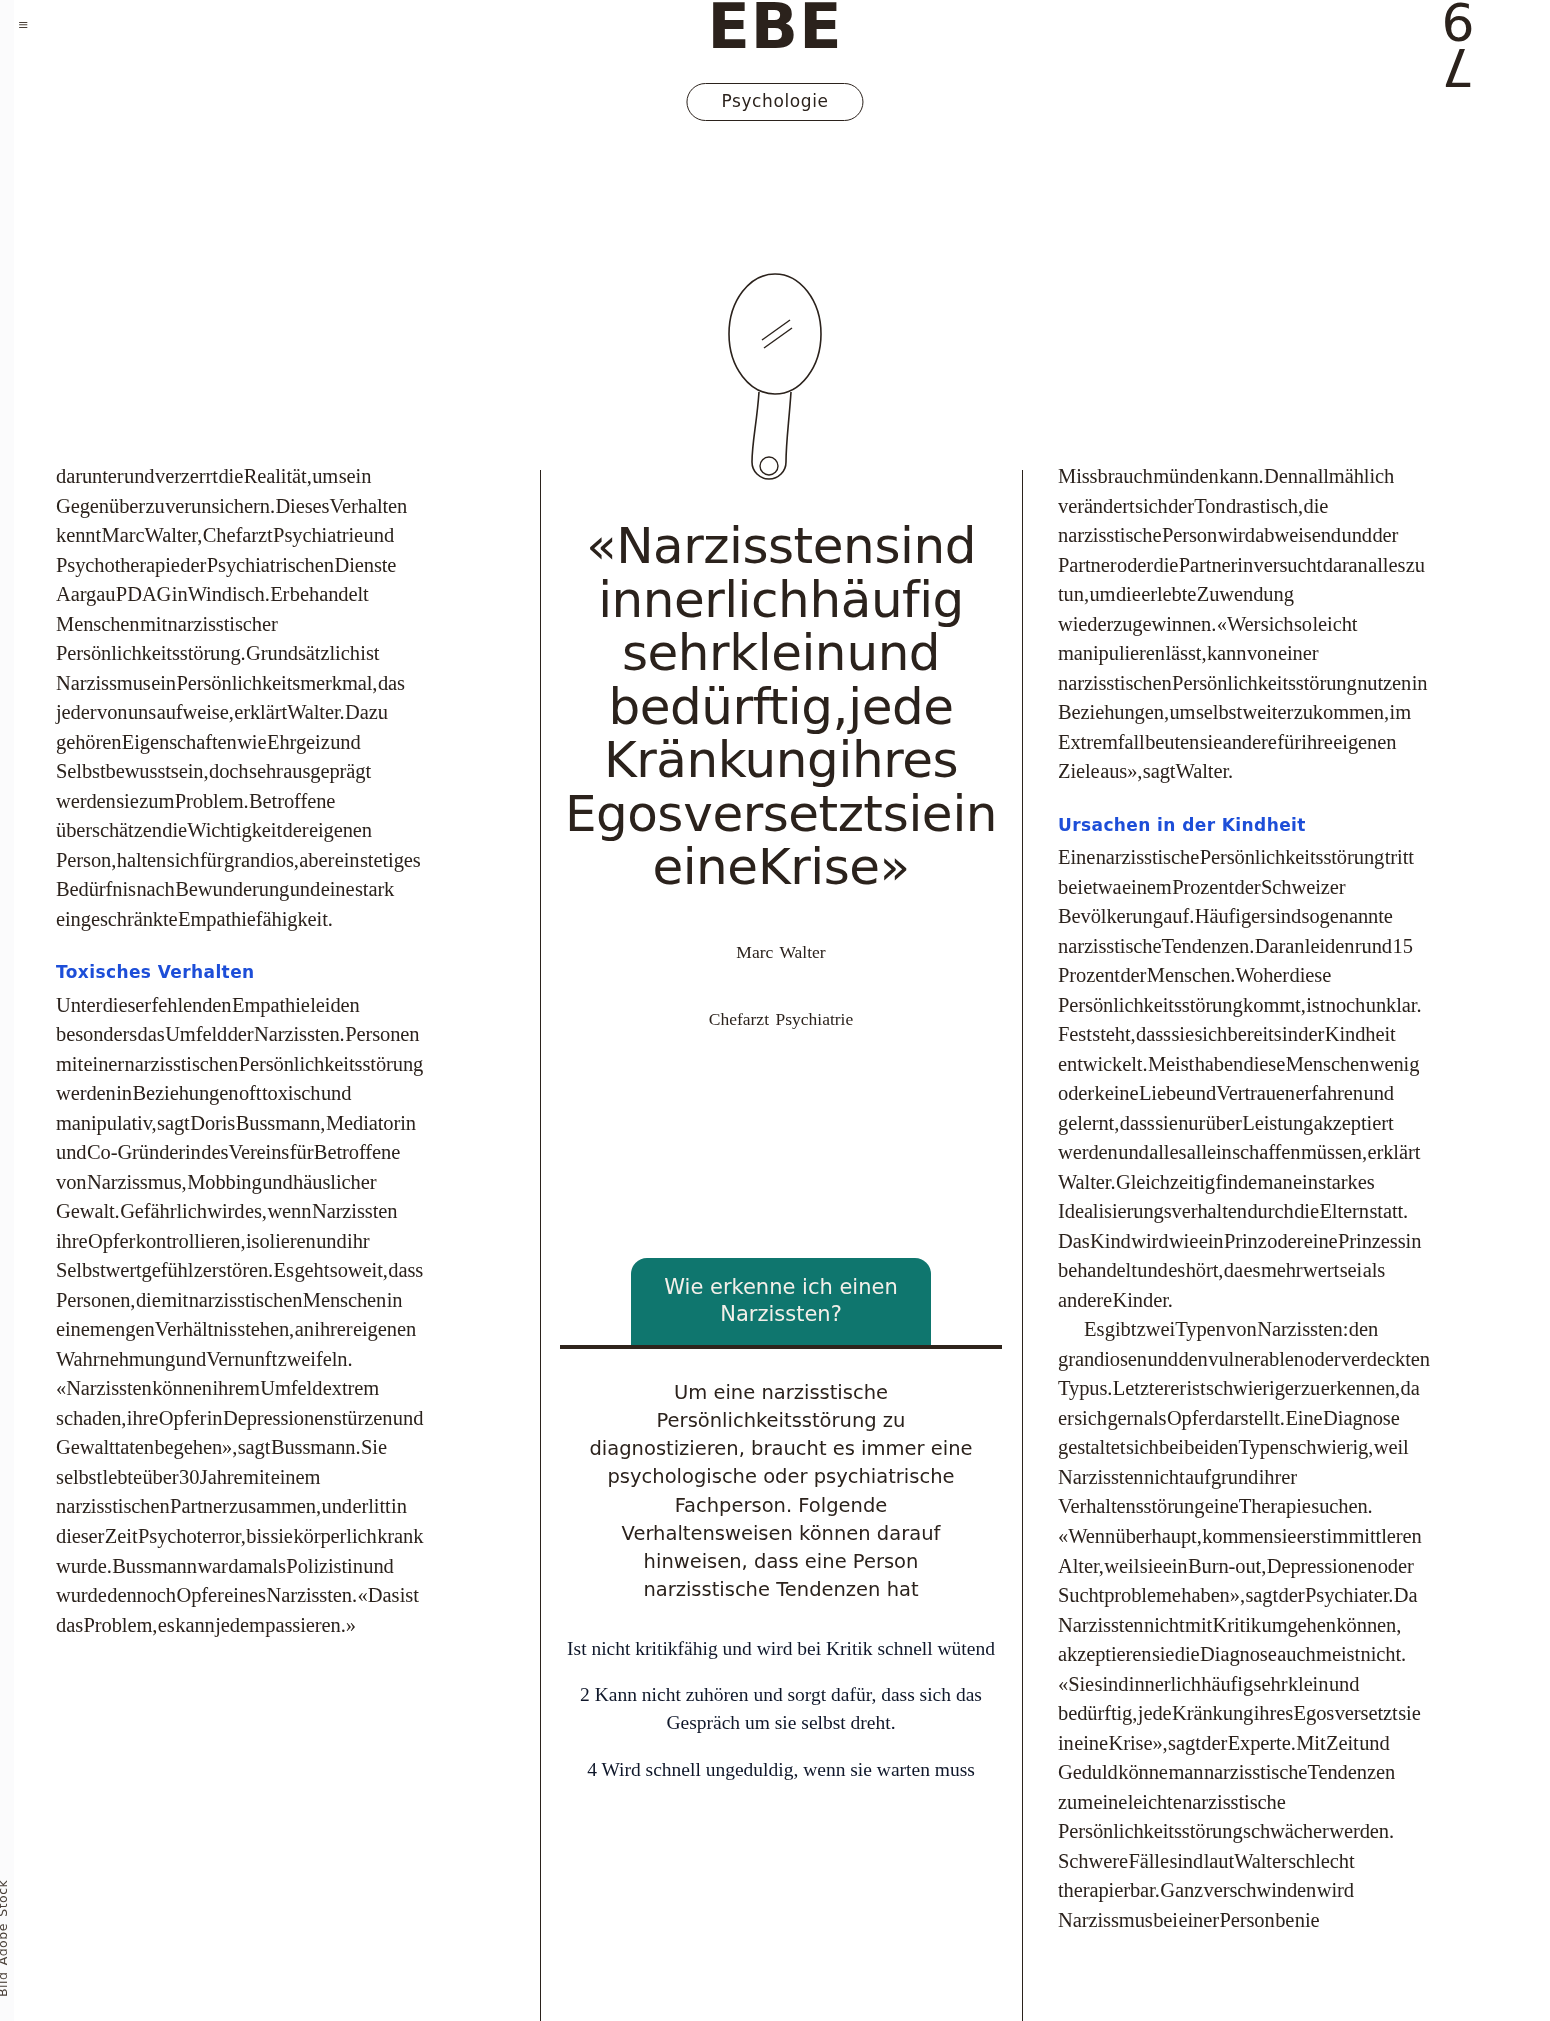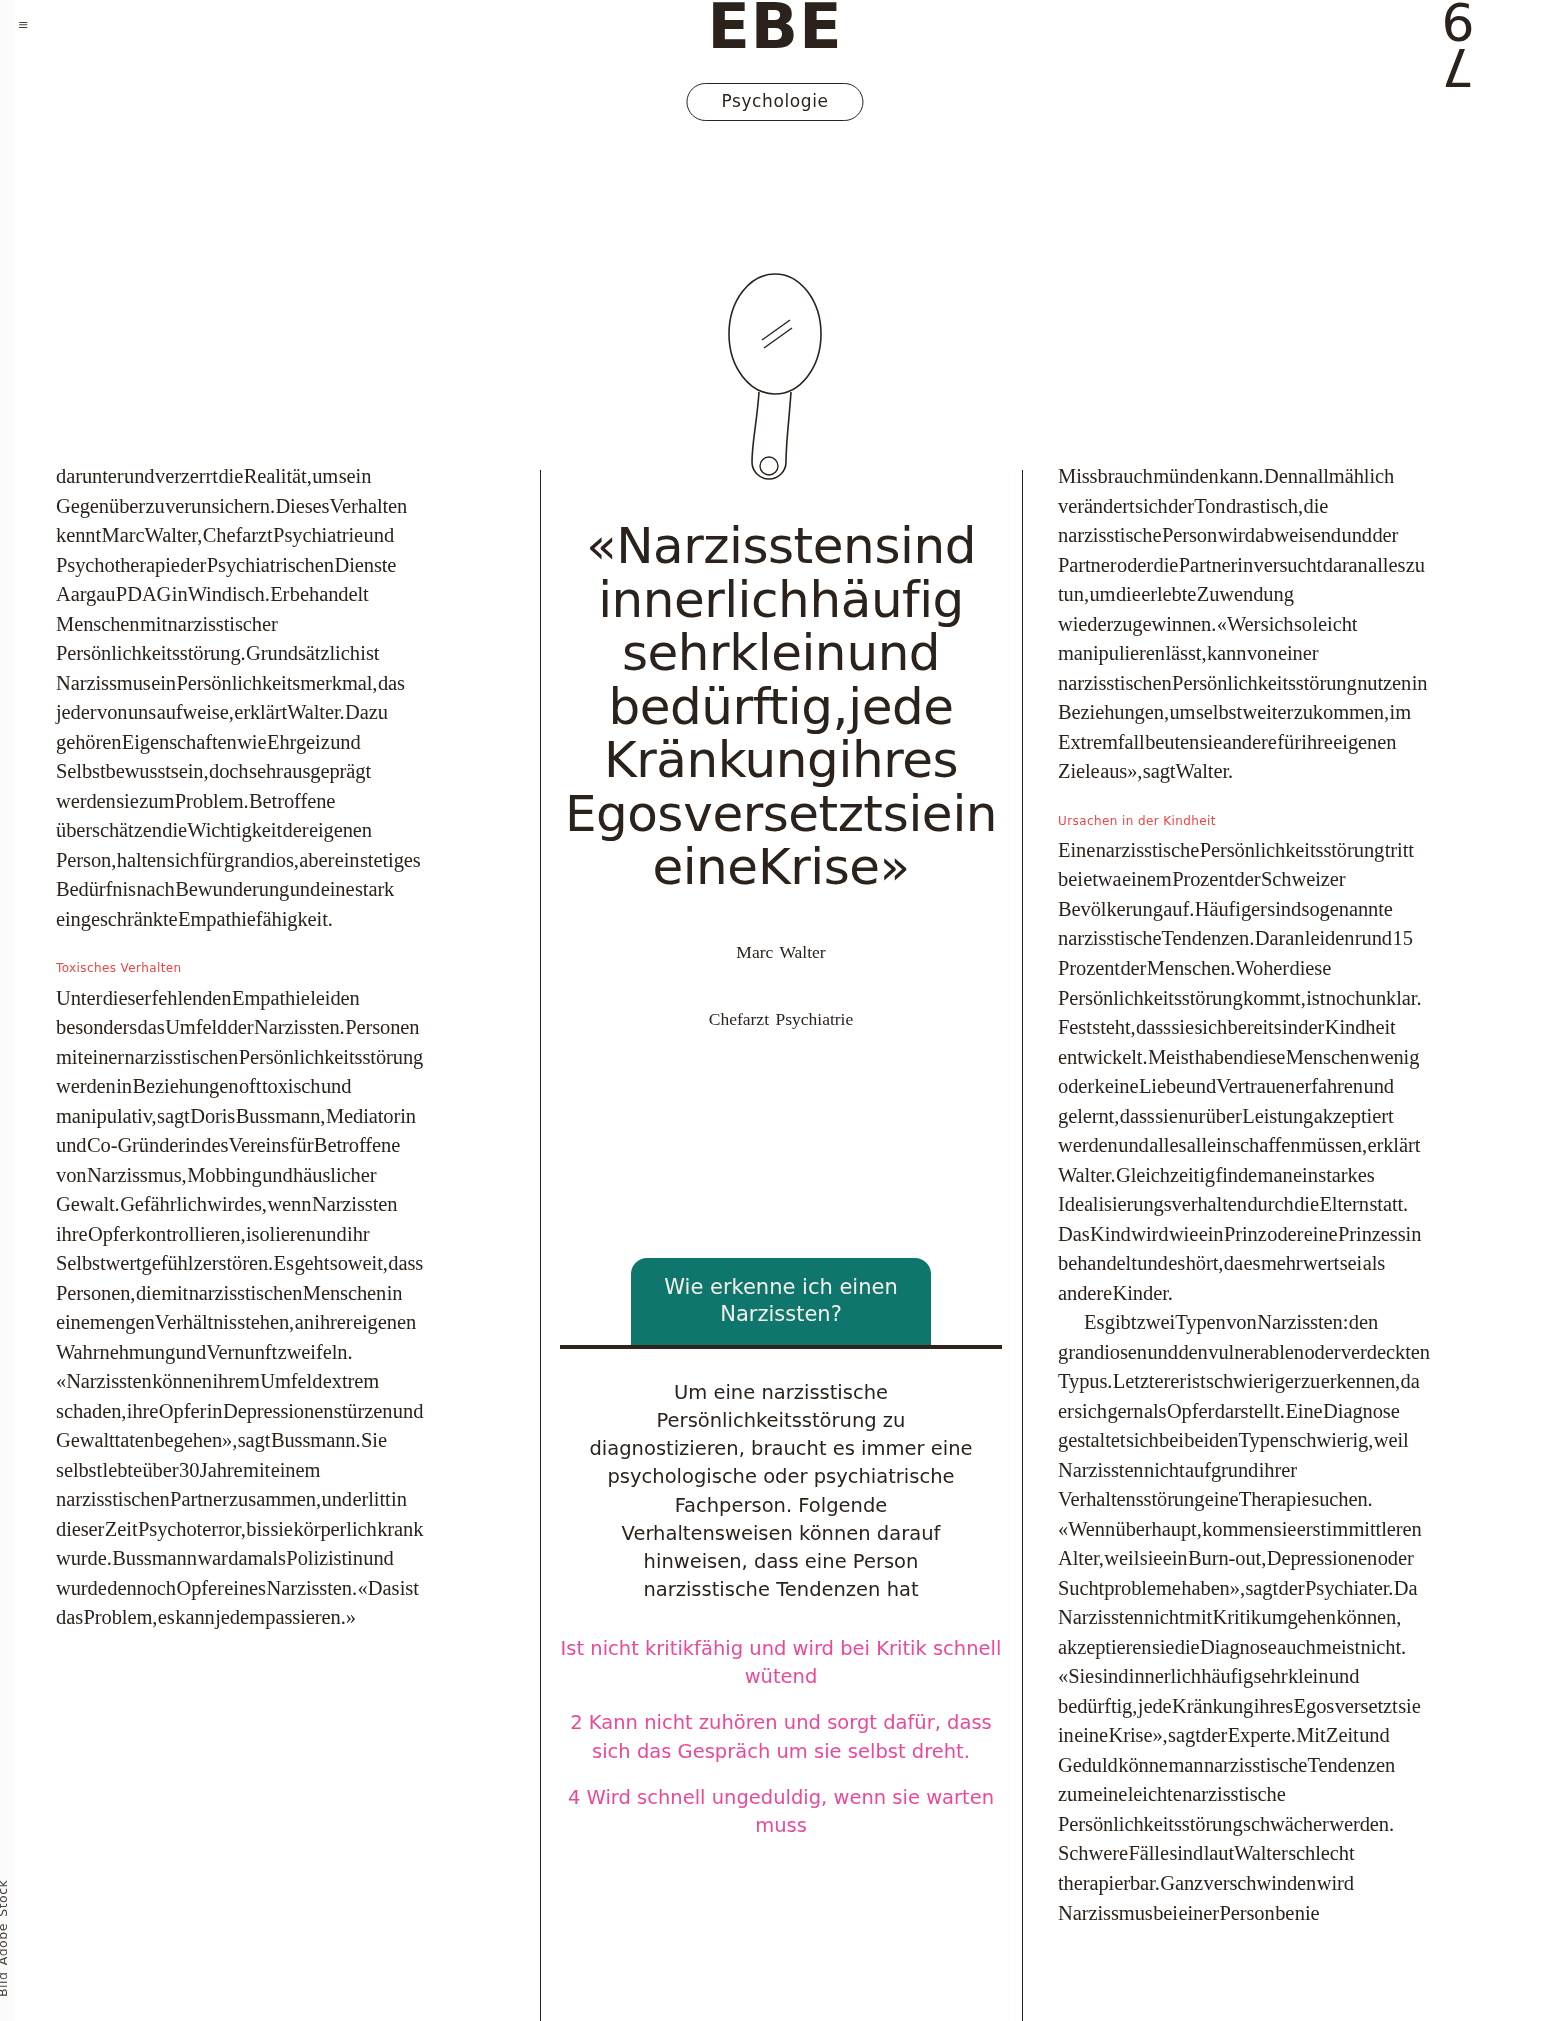--- a/index.html
+++ b/index.html
@@ -103,23 +103,23 @@
     word-spacing: -0.22em;
     letter-spacing: -0.1px;
   }
   .col.left  { left: 56px;  width: 372px; }
   .col.right { left: 1058px; width: 372px; }
 
   .col p { margin: 0; text-indent: 0; font-family: Liberation Serif, serif; }
   .col p.indent { text-indent: 26px; }
 
   .subhead {
-    font-size: 12px;
-    font-weight: 400;
-    color: #ef4444;
+    font-size: 17px;
+    font-weight: 700;
+    color: #1d4ed8;
     margin: 26px 0 6px 0;
     letter-spacing: 0.4px;
     word-spacing: normal;
   }
 
   
   .center {
     position: absolute;
     top: 520px;
     left: 560px;
@@ -179,21 +179,22 @@
     color: #2b221c;
   }
   .infobox-body p { margin: 2px; }
   .infobox-list {
     margin: 30px 0 0 0;
     padding: 0;
     list-style: none;
     text-align: center;
     font-size: 19.5px;
     line-height: 1.45;
-    color: #ec4899;
+    color: #0f172a;
+    font-family: Liberation Serif, serif;
   }
   .infobox-list li { margin: 0 0 18px 0; }
 
   
   .credit {
     position: absolute;
     left: 10px;
     bottom: 24px;
     transform-origin: left bottom;
     transform: rotate(-90deg);

